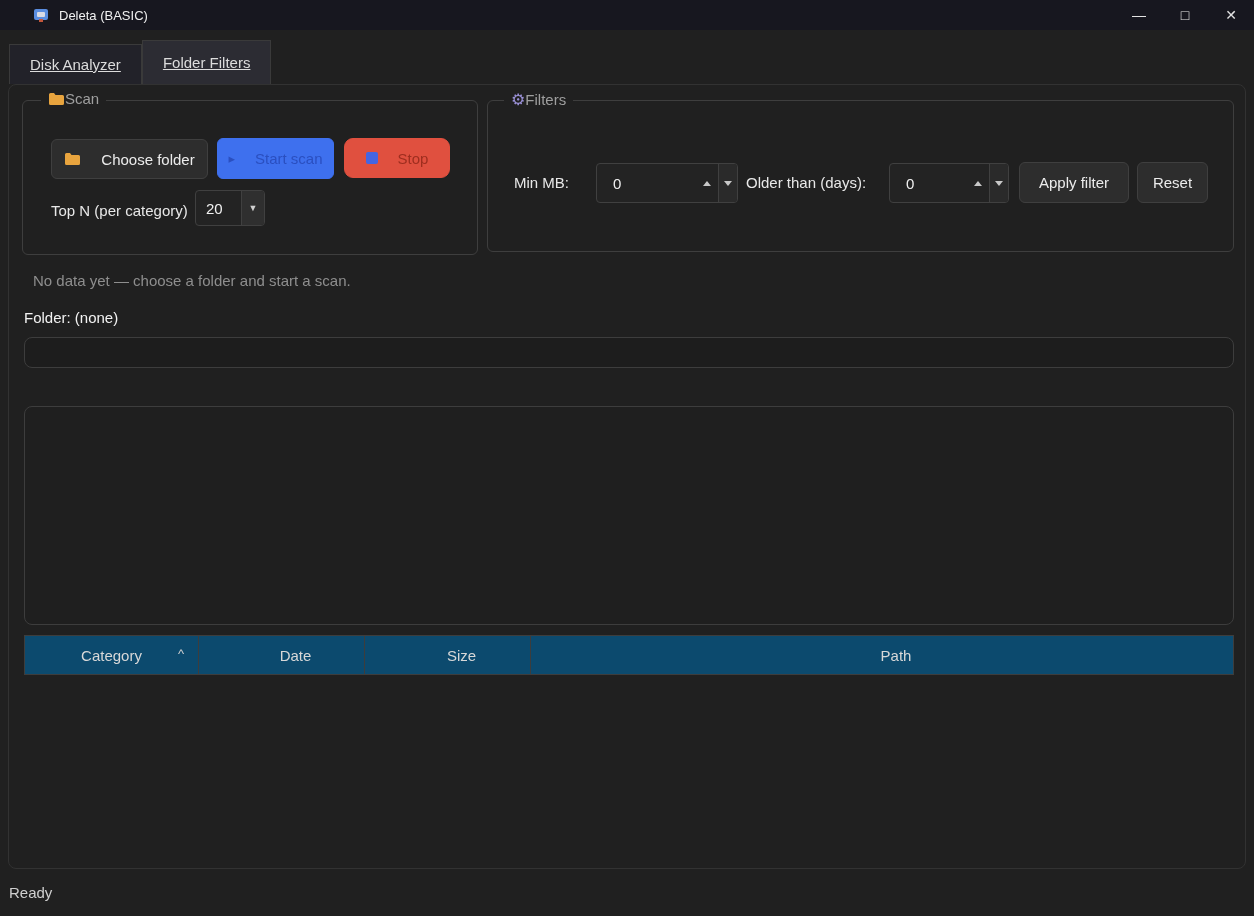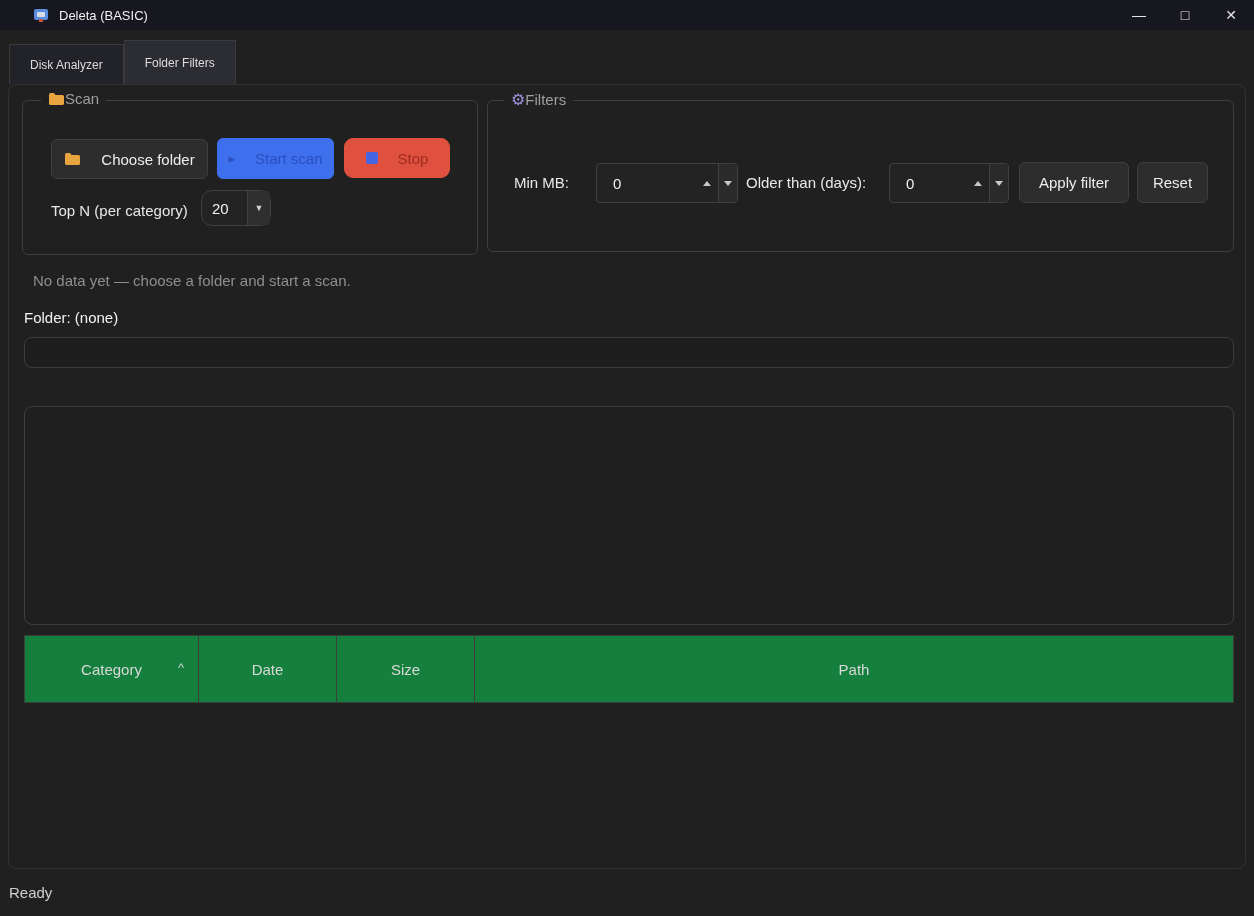--- a/index.html
+++ b/index.html
@@ -23,21 +23,21 @@
   .win-btn {
     width:46px; height:100%; display:flex; align-items:center; justify-content:center;
     font-size:14px; color:#e3e3e3;
   }
 
   
   .tabs { position:absolute; top:40px; left:9px; display:flex; align-items:flex-end; }
   .tab {
     border:1px solid #3a3a3a; border-bottom:none;
     display:flex; align-items:center; padding:12px 20px;
-    font-size:12px; color:#dcdcdc;
+    font-size:15px; color:#dcdcdc;text-decoration:underline;
   }
   .tab-unselected { height:40px; background:#222229; }
   .tab-selected   { height:44px; background:#2c2c33; }
 
   
   .content-frame {
     position:absolute; left:8px; top:84px; width:1238px; height:785px;
     border:1px solid #323232; border-radius:8px; background:#202020;
   }
 
@@ -69,23 +69,23 @@
   .btn-apply { left:531px; top:61px; width:110px; height:41px; }
   .btn-reset { left:649px; top:61px; width:71px;  height:41px; }
 
   
   .topn-label { position:absolute; left:28px; top:92px; font-size:15px; color:#e8e8e8; line-height:36px; }
   .minmb-label { position:absolute; left:26px;  top:62px; font-size:15px; color:#e8e8e8; line-height:40px; }
   .older-label { position:absolute; left:258px; top:62px; font-size:15px; color:#e8e8e8; line-height:40px; }
 
   
   .combo {
-    position:absolute; left:178px; top:89px; width:70px; height:36px;
+    position:absolute; left:172px; top:89px; width:70px; height:36px;
     display:flex; align-items:stretch;
-    background:#232323; border:1px solid #404040; border-radius:11px;
+    background:#232323; border:1px solid #404040; border-radius:4px;
   }
   .combo-value { flex:1; display:flex; align-items:center; padding-left:10px; font-size:15px; color:#f0f0f0; }
   .combo-arrow {
     width:23px; display:flex; align-items:center; justify-content:center;
     background:#2f2f2f; border-left:1px solid #404040; border-radius:0 3px 3px 0;
     color:#d0d0d0; font-size:9px;
   }
 
   
   .spin {
@@ -113,22 +113,23 @@
     font-family:"Liberation Sans", sans-serif; font-size:14px;
   }
   .chart-area {
     position:absolute; left:24px; top:406px; width:1210px; height:219px;
     border:1px solid #3d3d3d; border-radius:8px; background:#1f1f1f;
   }
 
   
   .table { position:absolute; left:24px; top:635px; width:1210px; }
   .thead {
-    display:flex; height:68px; background:#15803d;
+    display:flex; height:40px; background:#0c4a6e;
     border:1px solid #3d3d3d;
+    gap:28px;
   }
   .th {
     display:flex; align-items:center; justify-content:center;
     font-size:15px; color:#d8d8d8; border-right:1px solid #3d3d3d; position:relative;
   }
   .th:last-child { border-right:none; }
   .th-category { width:174px; }
   .th-size     { width:138px; }
   .th-date     { width:138px; }
   .th-path     { flex:1; }

